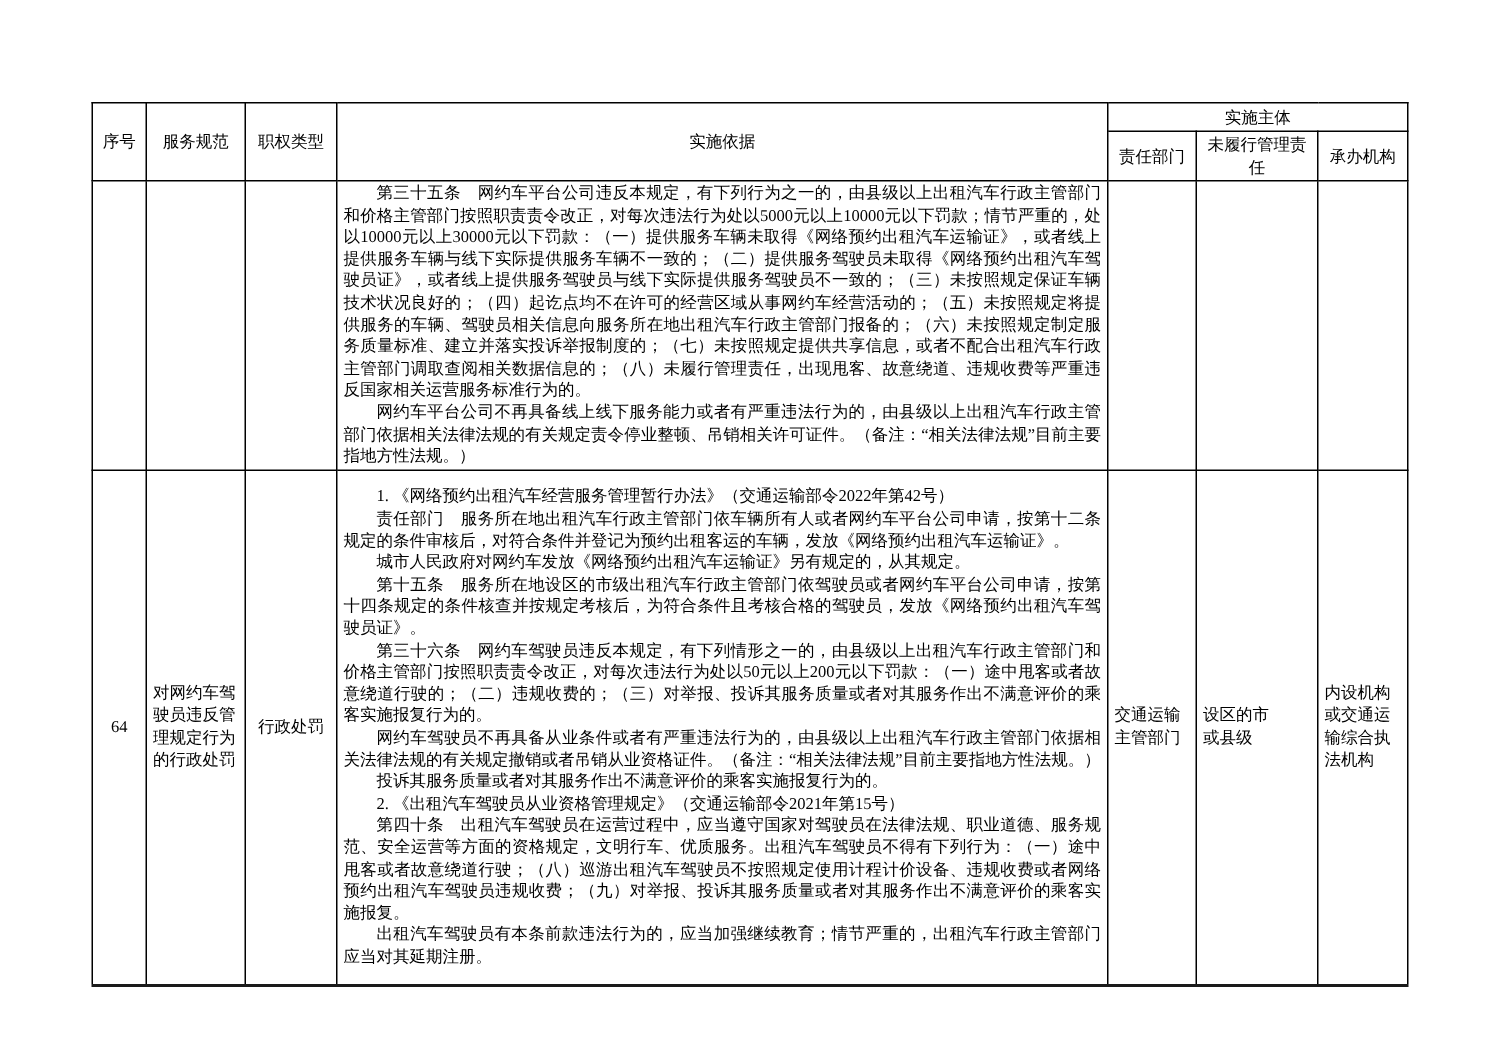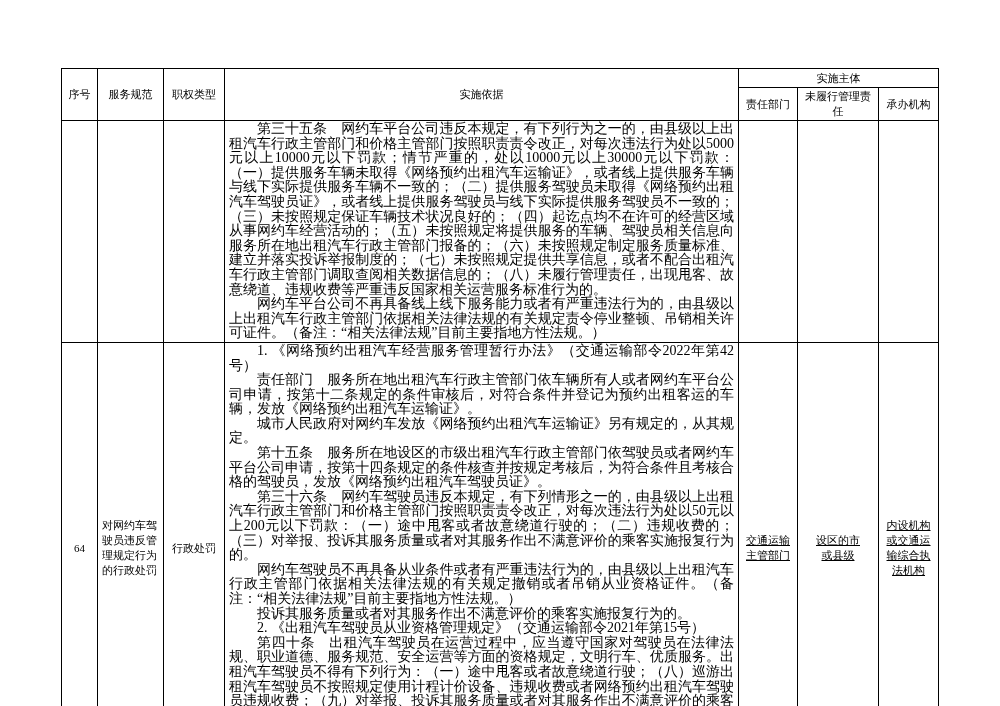--- a/index.html
+++ b/index.html
@@ -21,25 +21,25 @@
     box-sizing:border-box;
     overflow:hidden;
   }
   table.doc{border-bottom:2.5px solid #1a1a1a;}
   tr.hdr-top{height:19px;}
   tr.hdr-sub{height:21px;}
   tr.row-cont{height:175px;}
   tr.row-main{height:344px;}
   th.hcell{font-weight:bold;font-size:12px;text-align:center;}
   td.ctr{text-align:center;}
-  td.prelines{text-align:center;white-space:pre-line;line-height:15px;text-decoration:underline;}
+  td.prelines{text-align:left;white-space:pre-line;line-height:15px;}
   td.basis{vertical-align:middle;padding:2px 4px;}
   td.basis p{
     margin:0;
-    font-size:14px;
+    font-size:11px;
     line-height:14.6px;
     text-align:justify;
     text-justify:inter-ideograph;
     text-indent:2em;
     word-break:break-all;
   }
   td.basis p.bold{font-weight:normal;}
   td.itemname{text-align:left;line-height:15px;padding:1px 2px;font-size:10.5px;}
 </style>
 </head>

